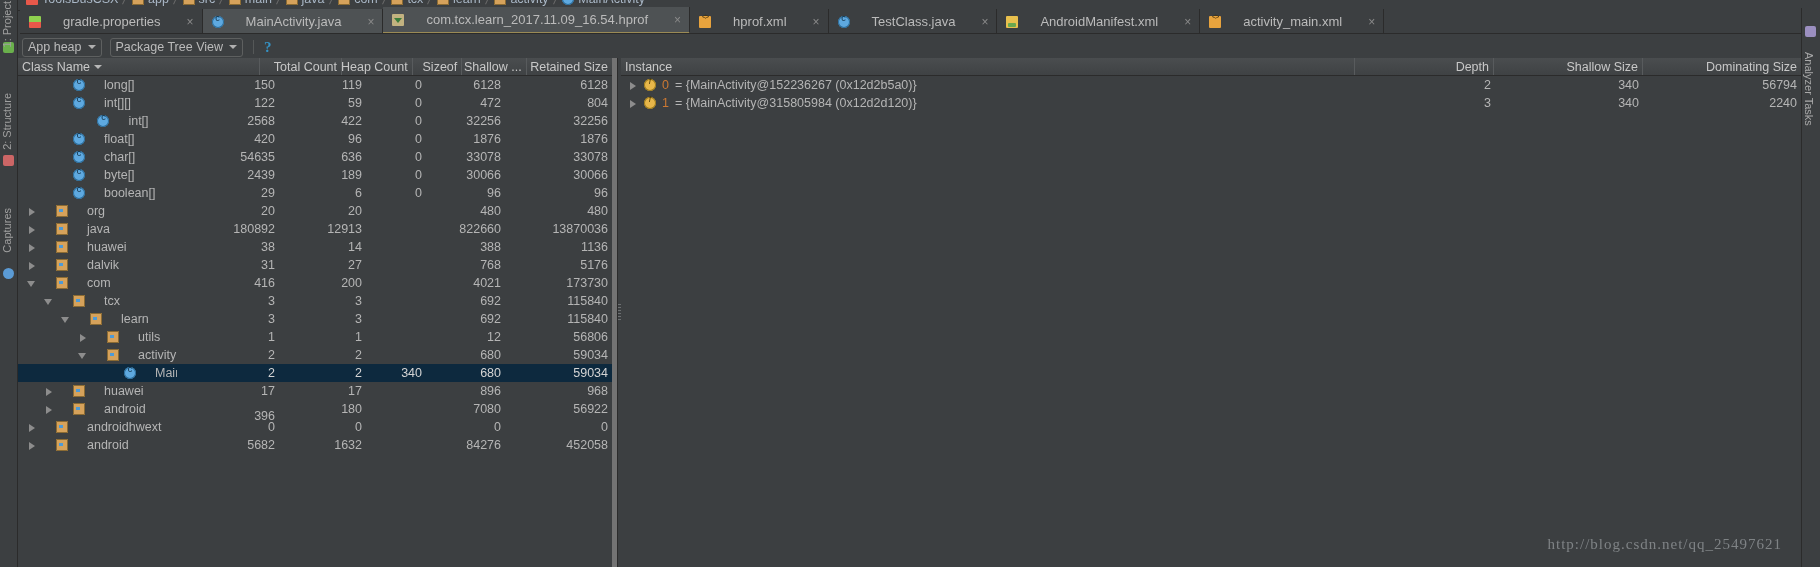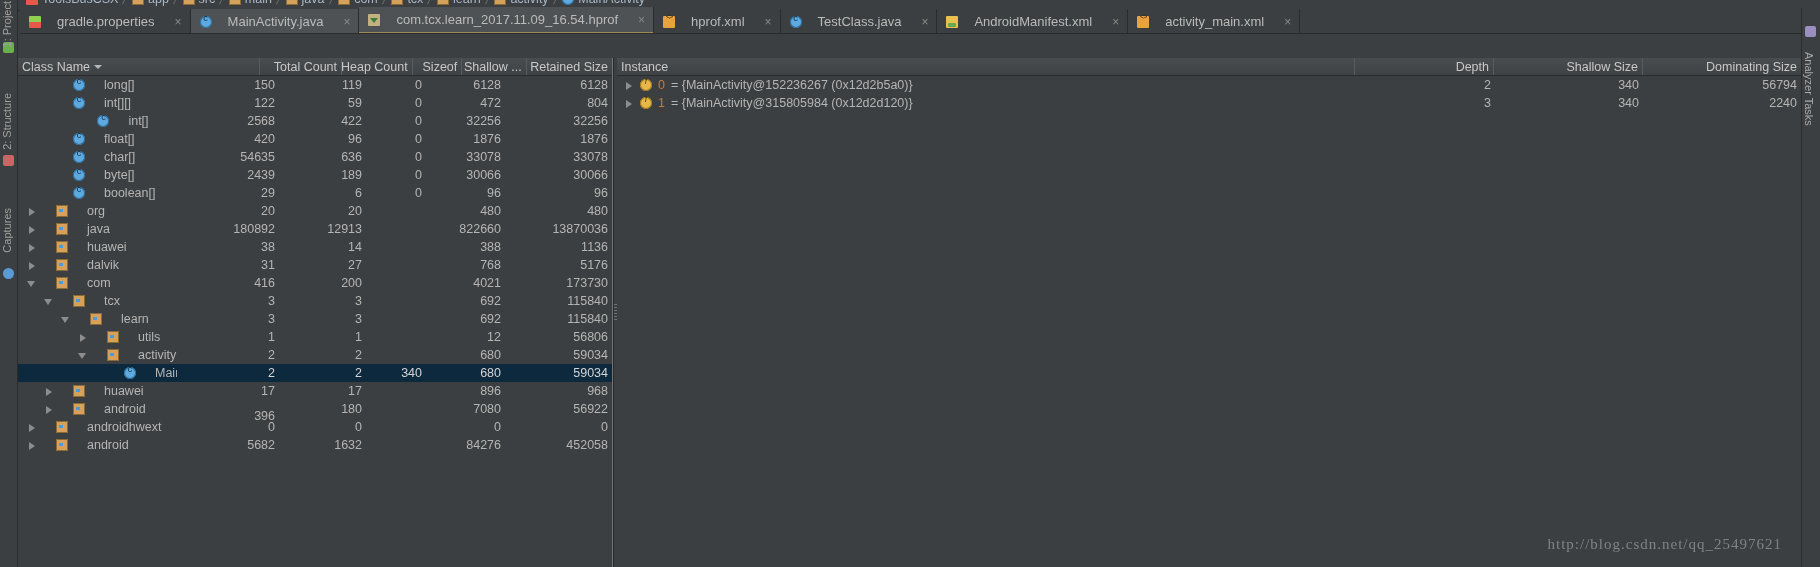--- a/index.html
+++ b/index.html
@@ -34,21 +34,21 @@
     border-left:4px solid transparent;border-right:4px solid transparent;border-top:5px solid #3a7d3a;}
   .ico-manifest{background:#e8c04d;border-radius:1px;}
   .ico-manifest:after{content:"";position:absolute;left:2px;bottom:1px;width:8px;height:4px;background:#6aa84f;border-radius:1px;}
 
   
   .tabbar{
     position:absolute;left:20px;top:8px;right:12px;height:26px;
     display:flex;align-items:flex-end;background:#3c3f41;
   }
   .tab{
-    display:flex;align-items:center;gap:16px;height:25px;padding:0 8px 0 9px;
+    display:flex;align-items:center;gap:22px;height:25px;padding:0 8px 0 9px;
     background:#3c3f41;color:#bbbbbb;font-size:13px;white-space:nowrap;
     border-right:1px solid #2b2b2b;position:relative;
   }
   .tab.active{background:#4e5254;}
   .tab.selected{background:#4e5254;border-bottom:2px solid #9a8a55;}
   .tab .x{color:#8a8a8a;font-size:12px;margin-left:4px;}
   .tabbar-rule{position:absolute;left:20px;top:33px;right:12px;height:1px;background:#2b2b2b;}
 
   
   .toolbar{position:absolute;left:20px;top:36px;right:12px;height:22px;display:flex;align-items:center;gap:8px;padding-left:2px;}
@@ -67,21 +67,21 @@
         font-size:11px;color:#a0a0a0;white-space:nowrap;padding:3px 2px;}
   .vicon{position:absolute;left:3px;width:11px;height:11px;border-radius:2px;}
 
   
   .rightstrip{position:absolute;right:0;top:8px;width:18px;height:559px;background:#3c3f41;border-left:1px solid #2b2b2b;}
   .rightstrip .vtab2{position:absolute;left:1px;top:44px;writing-mode:vertical-rl;
     font-size:11px;color:#a9a9a9;white-space:nowrap;}
 
   
   .main{position:absolute;left:18px;top:58px;right:19px;bottom:0;display:flex;background:#3c3f41;}
-  .pane-left{width:594px;flex:none;display:flex;flex-direction:column;border-right:1px solid #737373;}
+  .pane-left{width:594px;flex:none;display:flex;flex-direction:column;border-right:5px solid #737373;}
   .pane-right{flex:1;display:flex;flex-direction:column;}
 
   .hdrrow{display:flex;height:17px;align-items:stretch;
     background:linear-gradient(180deg,#4a4d4f 0%,#3f4244 100%);
     border-bottom:1px solid #2b2b2b;font-size:12.5px;color:#c8c8c8;}
   .hdrcell{display:flex;align-items:center;border-right:1px solid #585b5d;padding:0 4px;white-space:nowrap;overflow:hidden;}
   .hdrcell.num{justify-content:flex-end;}
   .hdrcell.last{border-right:none;}
   .sortcaret{width:0;height:0;border-left:4px solid transparent;border-right:4px solid transparent;border-top:4px solid #b8b8b8;margin-left:4px;}
 
@@ -212,20 +212,32 @@
         <span class="x">×</span>
       </div>
       <div class="tab">
         <span class="ico ico-xml"></span>
         <span>activity_main.xml</span>
         <span class="x">×</span>
       </div>
     </div>
   <div class="tabbar-rule"></div>
 
+  <div class="toolbar">
+    <div class="combo">
+      <span>App heap</span>
+      <span class="caret"></span>
+    </div>
+    <div class="combo">
+      <span>Package Tree View</span>
+      <span class="caret"></span>
+    </div>
+    <div class="tb-sep"></div>
+    <span class="help-q">?</span>
+  </div>
 
   <div class="main">
 
     <div class="pane-left">
       <div class="hdrrow" id="class-hdr">
           <div class="hdrcell" style="width: 298px; flex: 1 1 auto;">
             <span>Class Name</span>
             <span class="sortcaret"></span>
           </div>
           <div class="hdrcell num" style="width: 94px;">

